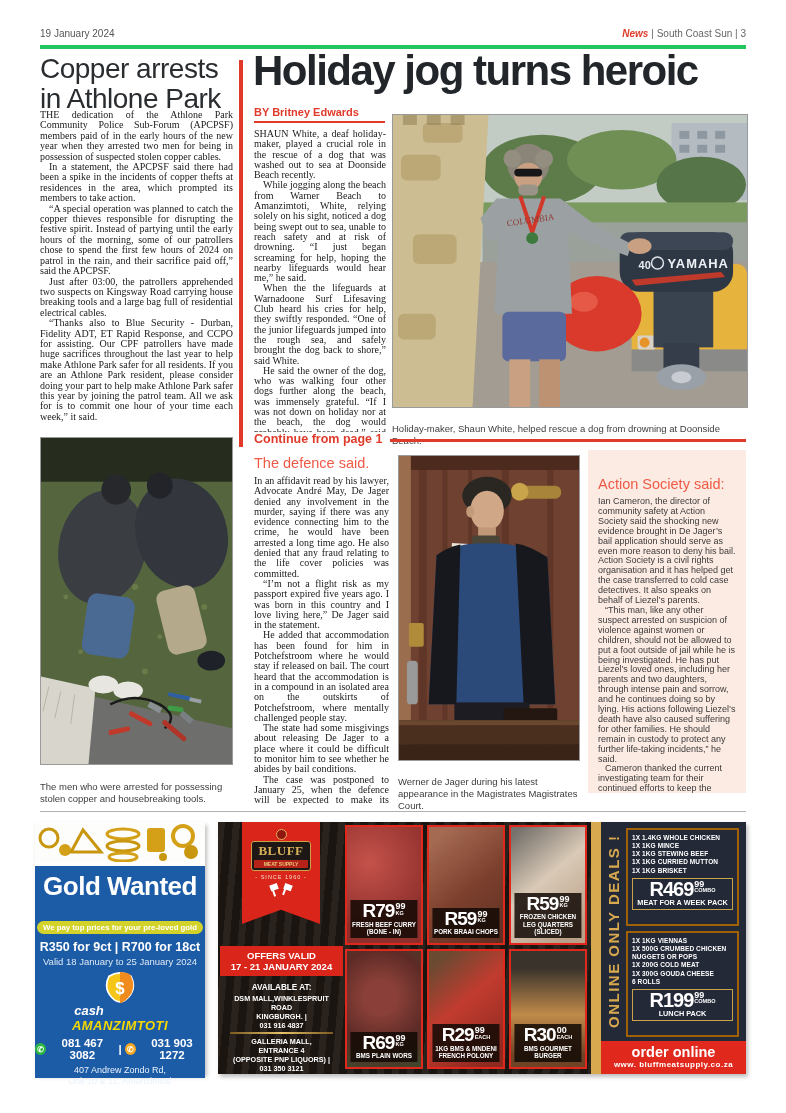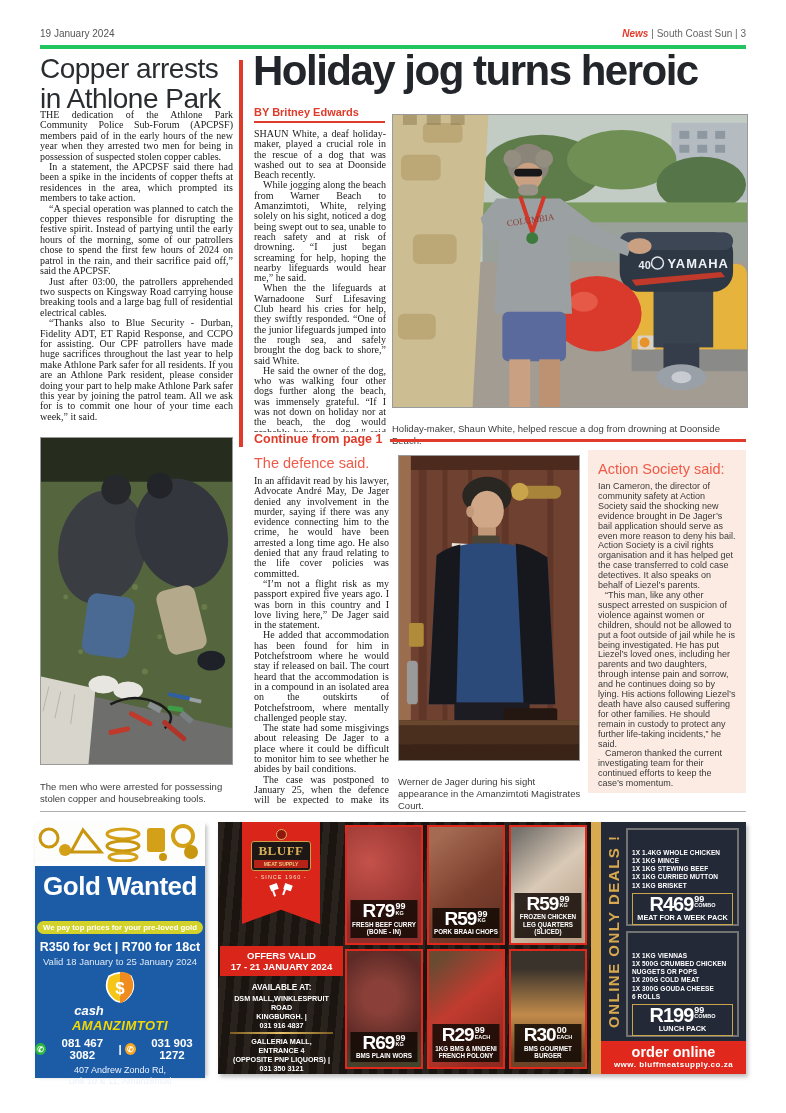--- a/index.html
+++ b/index.html
@@ -43,21 +43,21 @@
   .kicker .rule{position:absolute;left:0;right:0;top:7px;height:2.5px;background:#e03a2a;}
   .kicker .ktext{position:absolute;left:0;top:0;background:#fff;padding-right:8px;
                  font-size:12.5px;font-weight:bold;color:#e03a2a;}
   .subhead{margin:0 0 5px 0;font-size:14.5px;font-weight:400;color:#ef5a47;}
   .defence{position:absolute;left:254px;top:455px;width:135px;height:350px;overflow:hidden;}
   .defence-body{font-family:"Liberation Serif",serif;font-size:10px;line-height:10.3px;
                 text-align:justify;color:#191919;}
   .court-photo{position:absolute;left:398px;top:455px;width:182px;height:306px;}
   .court-caption{position:absolute;left:398px;top:766px;width:188px;}
   .pink-box{position:absolute;left:588px;top:450px;width:158px;height:343px;box-sizing:border-box;
-            background:#fcebe3;padding:11px 10px;overflow:hidden;}
+            background:#fcebe3;padding:26px 10px;overflow:hidden;}
   .pink-body{font-size:9px;line-height:9.9px;color:#3a3a3a;}
   .pink-body .para:not(:first-child){text-indent:7px;}
 
   
   .ads-rule{position:absolute;left:40px;right:40px;top:811px;height:1px;background:#b0b0b0;}
 
   
   .cash-ad{position:absolute;left:35px;top:822px;width:170px;height:252px;
            box-shadow:2px 3px 4px rgba(0,0,0,.25);}
   .jewels{height:40px;background:#fdfdfb;}
@@ -121,22 +121,22 @@
   .p-cents{font-size:9px;font-weight:bold;}
   .p-unit{font-size:5.5px;font-weight:bold;}
   .p-name{font-size:6.3px;font-weight:bold;line-height:1.15;margin-top:1px;}
 
   .bluff-right{position:absolute;left:373px;top:0;width:155px;height:100%;background:#242938;}
   .gold-bar{position:absolute;left:0;top:0;width:10px;height:100%;background:#d8a94e;}
   .vert-text{position:absolute;left:10px;top:0;height:218px;width:24px;
              writing-mode:vertical-rl;transform:rotate(180deg);
              display:flex;align-items:center;justify-content:center;
              font-size:15px;font-weight:bold;color:#d8a94e;letter-spacing:1.5px;}
-  .combo{position:absolute;left:35px;width:113px;border:2px solid #737373;box-sizing:border-box;
-         padding:19px 4px;color:#fff;}
+  .combo{position:absolute;left:35px;width:113px;border:2px solid #a16207;box-sizing:border-box;
+         padding:4px 4px;color:#fff;}
   .combo1{top:6px;height:98px;}
   .combo2{top:109px;height:106px;}
   .combo-item{font-size:6.5px;font-weight:bold;line-height:1.25;letter-spacing:.1px;}
   .combo-price{border:1.5px solid #c9a44a;margin-top:3px;text-align:center;padding:1px 0 2px;}
   .cp-main{font-size:20px;}
   .combo-name{font-size:7.3px;font-weight:bold;line-height:1.15;margin-top:1px;}
   .order-strip{position:absolute;left:10px;right:0;bottom:0;height:33px;background:#e0281c;
                text-align:center;color:#fff;padding-top:3px;box-sizing:border-box;cursor:pointer;}
   .order-l1{font-size:14.5px;font-weight:bold;}
   .order-l2{font-size:8px;font-weight:bold;letter-spacing:.5px;}
@@ -332,21 +332,21 @@
     <path d="M38 100 Q60 86 89 88 Q120 86 150 102 L158 250 L30 250 Z" fill="#2b4a7a"></path>
     <path d="M38 100 Q48 92 62 89 L58 250 L30 250 Z" fill="#17181d"></path>
     <path d="M150 102 Q132 90 118 88 L126 250 L158 250 Z" fill="#17181d"></path>
     <rect x="56" y="248" width="76" height="34" fill="#1c1c22"></rect>
     <ellipse cx="120" cy="262" rx="11" ry="7" fill="#c89878"></ellipse>
     <rect x="106" y="254" width="54" height="13" rx="2" fill="#241610"></rect>
     <rect x="0" y="266" width="182" height="24" fill="#4a2e1e"></rect>
     <rect x="0" y="266" width="182" height="5" fill="#6a4830"></rect>
     <rect x="0" y="290" width="182" height="16" fill="#3a2417"></rect>
   </svg>
-  <p class="caption court-caption">Werner de Jager during his sight appearance in the Amanzimtoti Magistrates Court.</p>
+  <p class="caption court-caption">Werner de Jager during his latest appearance in the Magistrates Magistrates Court.</p>
 
   <div class="pink-box">
     <h2 class="subhead">Action Society said:</h2>
     <div class="pink-body">
         <p class="para">Ian Cameron, the director of community safety at Action Society said the shocking new evidence brought in De Jager’s bail application should serve as even more reason to deny his bail. Action Society is a civil rights organisation and it has helped get the case transferred to cold case detectives. It also speaks on behalf of Liezel’s parents.</p>
         <p class="para">“This man, like any other suspect arrested on suspicion of violence against women or children, should not be allowed to put a foot outside of jail while he is being investigated. He has put Liezel’s loved ones, including her parents and two daughters, through intense pain and sorrow, and he continues doing so by lying. His actions following Liezel’s death have also caused suffering for other families. He should remain in custody to protect any further life-taking incidents,” he said.</p>
         <p class="para">Cameron thanked the current investigating team for their continued efforts to keep the case’s momentum.</p>
       </div>
   </div>
 

